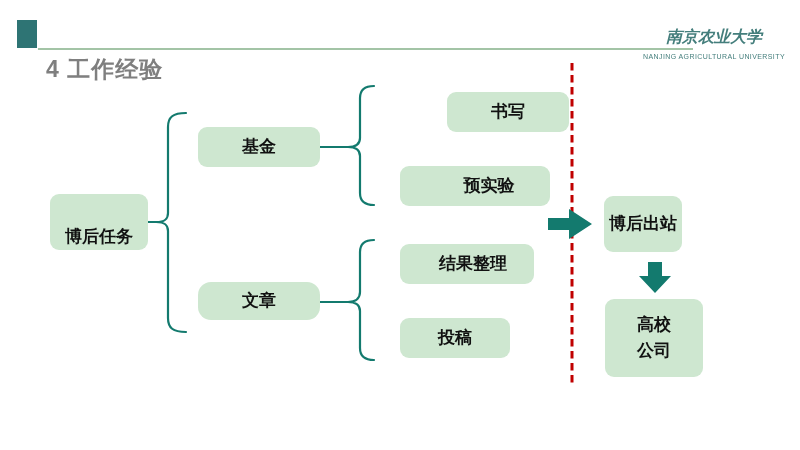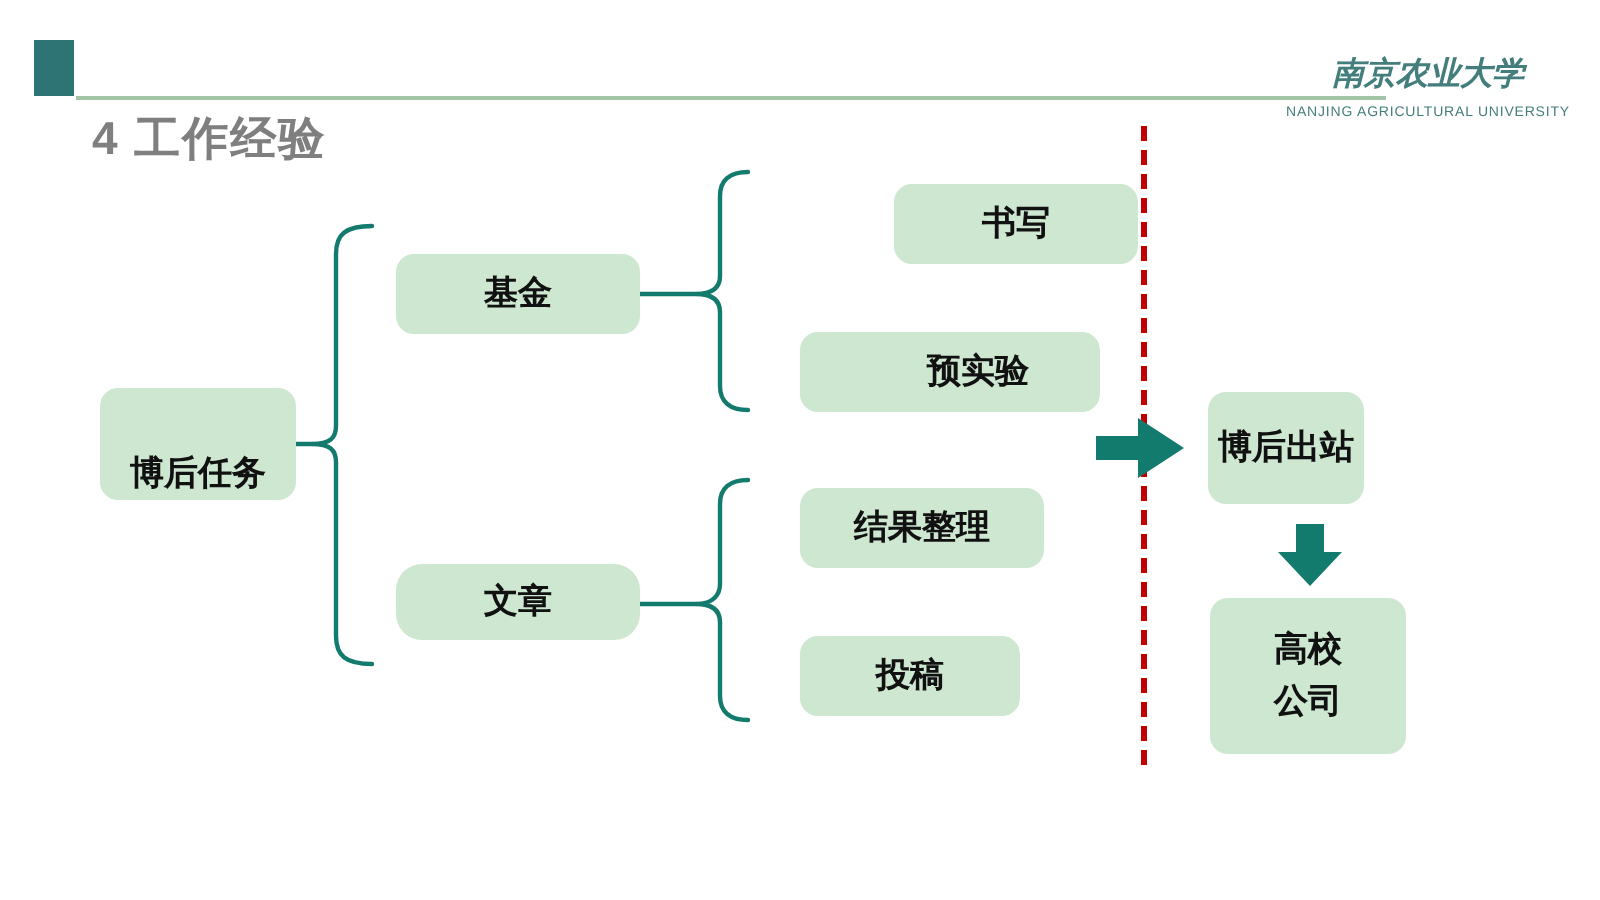--- a/index.html
+++ b/index.html
@@ -76,21 +76,21 @@
     font-weight: bold;
     color: #111;
     text-align: center;
     line-height: 1.55;
   }
   .n-root   { left: 50px;  top: 194px; width: 98px;  height: 56px; justify-content: flex-end; }
   .n-fund   { left: 198px; top: 127px; width: 122px; height: 40px; }
   .n-paper  { left: 198px; top: 282px; width: 122px; height: 38px; border-radius: 13px; }
   .n-leaf1  { left: 400px; top: 92px;  width: 122px; height: 40px; margin-left: 47px; }
   .n-leaf2  { left: 400px; top: 166px; width: 122px; height: 40px; padding-left: 28px; }
-  .n-leaf3  { left: 400px; top: 244px; width: 122px; height: 40px; }
+  .n-leaf3  { left: 400px; top: 244px; width: 122px; height: 40px; padding-left: 12px; }
   .n-leaf4  { left: 400px; top: 318px; width: 110px; height: 40px; }
   .n-out    { left: 604px; top: 196px; width: 78px; height: 56px; }
   .n-dest   { left: 605px; top: 299px; width: 98px;  height: 78px; }
 </style>
 </head>
 <body>
 
 <div class="slide">
 
   <div class="accent-square"></div>

